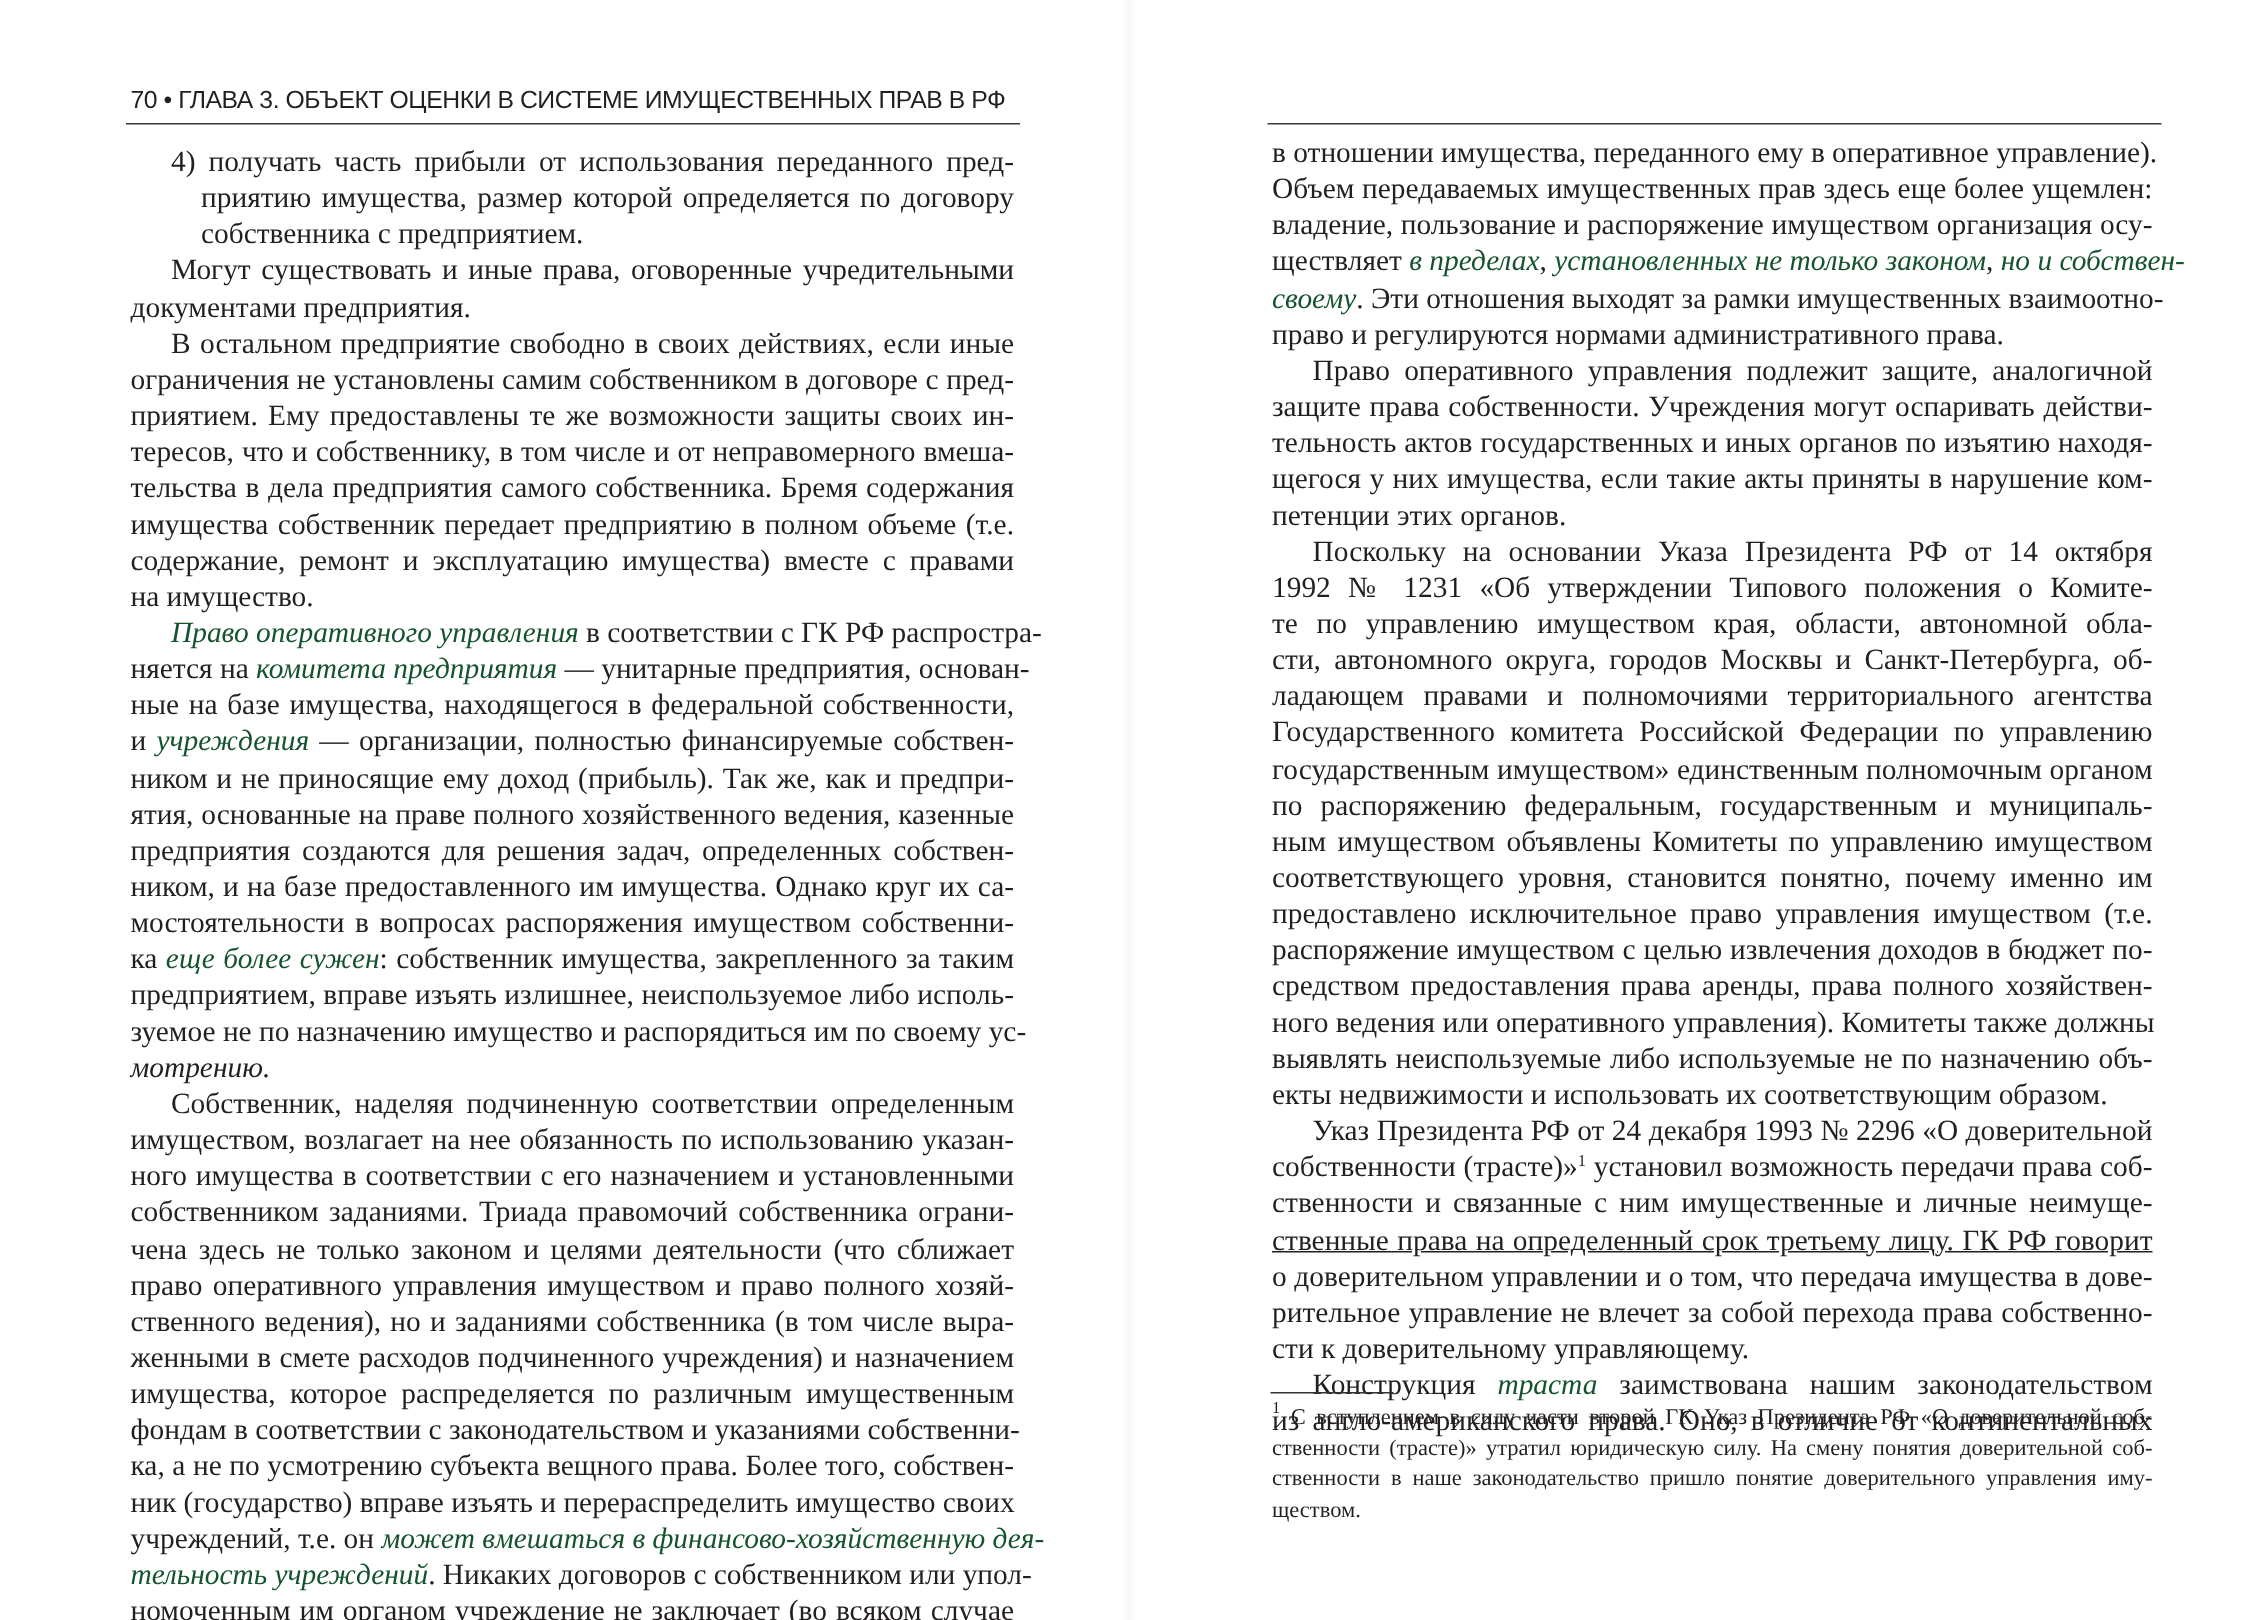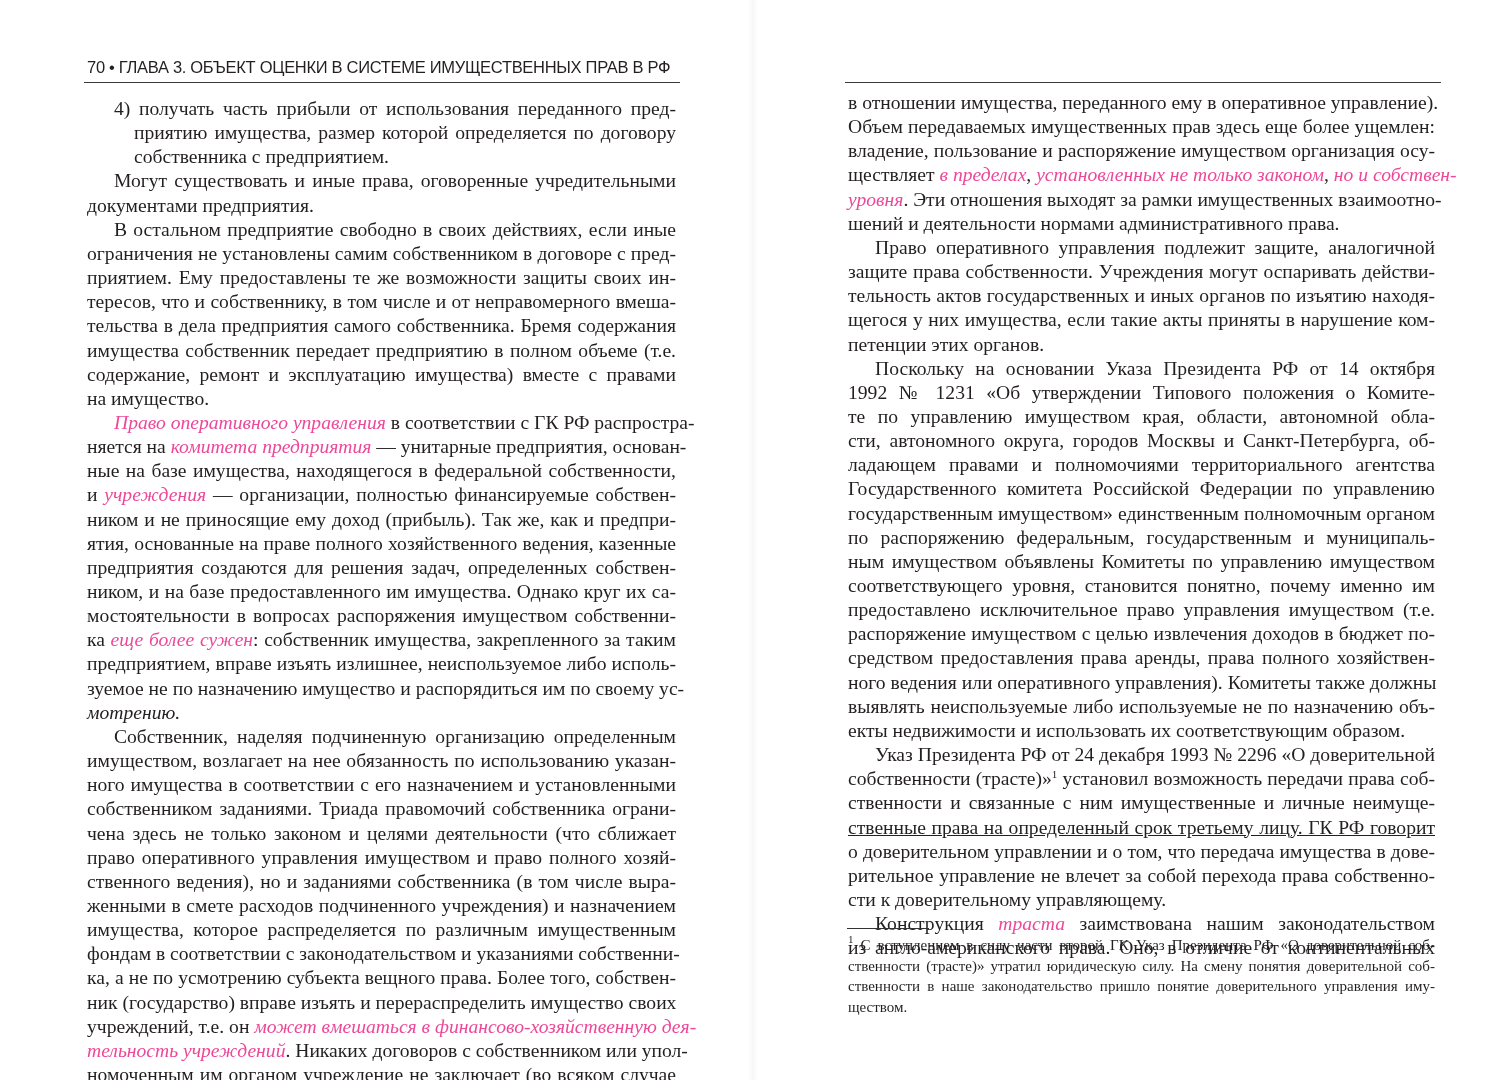--- a/index.html
+++ b/index.html
@@ -8,21 +8,21 @@
   .page.left { left:0; width:753px; }
   .page.right { left:753px; width:753px; }
   .header { position:absolute; top:58px; font-family:"Liberation Sans", sans-serif; font-size:16.5px; letter-spacing:-0.3px; color:#231f20; white-space:nowrap; }
   .left .header { left:87px; }
   .right .header { right:73px; }
   .rule { position:absolute; top:82px; height:0; border-top:1.4px solid #3a3a3a; }
   .left .rule { left:84px; width:596px; }
   .right .rule { left:92px; width:596px; }
   .line { position:absolute; font-size:19.6px; line-height:24px; height:24px; white-space:nowrap; text-align:justify; text-align-last:justify; overflow:visible; }
   .line.last { text-align-last:left; }
-  .em { color:#ec4899; font-style:italic; }
+  .em { color:#14532d; font-style:italic; }
   sup { font-size:11px; vertical-align:7px; line-height:0; }
   .fn-rule { position:absolute; left:94px; top:928px; width:82px; border-top:1px solid #333; }
   .fn { position:absolute; font-size:15px; line-height:19.5px; height:20px; white-space:nowrap; text-align:justify; text-align-last:justify; }
   .fn.last { text-align-last:left; }
   .gutter { position:absolute; left:748px; top:0; width:10px; height:1080px; background:linear-gradient(90deg, #ffffff, #f7f7f7 50%, #ffffff); }
 </style>
 </head>
 <body>
 
 <div class="page left">
@@ -48,21 +48,21 @@
       <div class="line" style="left: 87px; width: 589px; top: 483.4px;"><span>и </span><span class="em">учреждения</span><span> — организации, полностью финансируемые собствен-</span></div>
       <div class="line" style="left: 87px; width: 589px; top: 507.55px;"><span>ником и не приносящие ему доход (прибыль). Так же, как и предпри-</span></div>
       <div class="line" style="left: 87px; width: 589px; top: 531.7px;"><span>ятия, основанные на праве полного хозяйственного ведения, казенные</span></div>
       <div class="line" style="left: 87px; width: 589px; top: 555.85px;"><span>предприятия создаются для решения задач, определенных собствен-</span></div>
       <div class="line" style="left: 87px; width: 589px; top: 580px;"><span>ником, и на базе предоставленного им имущества. Однако круг их са-</span></div>
       <div class="line" style="left: 87px; width: 589px; top: 604.15px;"><span>мостоятельности в вопросах распоряжения имуществом собственни-</span></div>
       <div class="line" style="left: 87px; width: 589px; top: 628.3px;"><span>ка </span><span class="em">еще более сужен</span><span>: собственник имущества, закрепленного за таким</span></div>
       <div class="line" style="left: 87px; width: 589px; top: 652.45px;"><span>предприятием, вправе изъять излишнее, неиспользуемое либо исполь-</span></div>
       <div class="line" style="left: 87px; width: 589px; top: 676.6px;"><span>зуемое не по назначению имущество и распорядиться им по своему ус-</span></div>
       <div class="line last" style="left: 87px; width: 589px; top: 700.75px; font-style: italic;"><span>мотрению.</span></div>
-      <div class="line" style="left: 114px; width: 562px; top: 724.9px;"><span>Собственник, наделяя подчиненную организацию определенным</span></div>
+      <div class="line" style="left: 114px; width: 562px; top: 724.9px;"><span>Собственник, наделяя подчиненную соответствии определенным</span></div>
       <div class="line" style="left: 87px; width: 589px; top: 749.05px;"><span>имуществом, возлагает на нее обязанность по использованию указан-</span></div>
       <div class="line" style="left: 87px; width: 589px; top: 773.2px;"><span>ного имущества в соответствии с его назначением и установленными</span></div>
       <div class="line" style="left: 87px; width: 589px; top: 797.35px;"><span>собственником заданиями. Триада правомочий собственника ограни-</span></div>
       <div class="line" style="left: 87px; width: 589px; top: 821.5px;"><span>чена здесь не только законом и целями деятельности (что сближает</span></div>
       <div class="line" style="left: 87px; width: 589px; top: 845.65px;"><span>право оперативного управления имуществом и право полного хозяй-</span></div>
       <div class="line" style="left: 87px; width: 589px; top: 869.8px;"><span>ственного ведения), но и заданиями собственника (в том числе выра-</span></div>
       <div class="line" style="left: 87px; width: 589px; top: 893.95px;"><span>женными в смете расходов подчиненного учреждения) и назначением</span></div>
       <div class="line" style="left: 87px; width: 589px; top: 918.1px;"><span>имущества, которое распределяется по различным имущественным</span></div>
       <div class="line" style="left: 87px; width: 589px; top: 942.25px;"><span>фондам в соответствии с законодательством и указаниями собственни-</span></div>
       <div class="line" style="left: 87px; width: 589px; top: 966.4px;"><span>ка, а не по усмотрению субъекта вещного права. Более того, собствен-</span></div>
@@ -75,22 +75,22 @@
 
 <div class="gutter"></div>
 
 <div class="page right">
   <div class="rule"></div>
   <div id="right-body">
       <div class="line" style="left: 95px; width: 587px; top: 91px;"><span>в отношении имущества, переданного ему в оперативное управление).</span></div>
       <div class="line" style="left: 95px; width: 587px; top: 115.15px;"><span>Объем передаваемых имущественных прав здесь еще более ущемлен:</span></div>
       <div class="line" style="left: 95px; width: 587px; top: 139.3px;"><span>владение, пользование и распоряжение имуществом организация осу-</span></div>
       <div class="line" style="left: 95px; width: 587px; top: 163.45px;"><span>ществляет </span><span class="em">в пределах</span><span>, </span><span class="em">установленных не только законом</span><span>, </span><span class="em">но и собствен-</span></div>
-      <div class="line" style="left: 95px; width: 587px; top: 187.6px;"><span class="em">уровня</span><span>. Эти отношения выходят за рамки имущественных взаимоотно-</span></div>
-      <div class="line last" style="left: 95px; width: 587px; top: 211.75px;"><span>шений и деятельности нормами административного права.</span></div>
+      <div class="line" style="left: 95px; width: 587px; top: 187.6px;"><span class="em">своему</span><span>. Эти отношения выходят за рамки имущественных взаимоотно-</span></div>
+      <div class="line last" style="left: 95px; width: 587px; top: 211.75px;"><span>право и регулируются нормами административного права.</span></div>
       <div class="line" style="left: 122px; width: 560px; top: 235.9px;"><span>Право оперативного управления подлежит защите, аналогичной</span></div>
       <div class="line" style="left: 95px; width: 587px; top: 260.05px;"><span>защите права собственности. Учреждения могут оспаривать действи-</span></div>
       <div class="line" style="left: 95px; width: 587px; top: 284.2px;"><span>тельность актов государственных и иных органов по изъятию находя-</span></div>
       <div class="line" style="left: 95px; width: 587px; top: 308.35px;"><span>щегося у них имущества, если такие акты приняты в нарушение ком-</span></div>
       <div class="line last" style="left: 95px; width: 587px; top: 332.5px;"><span>петенции этих органов.</span></div>
       <div class="line" style="left: 122px; width: 560px; top: 356.65px;"><span>Поскольку на основании Указа Президента РФ от 14 октября</span></div>
       <div class="line" style="left: 95px; width: 587px; top: 380.8px;"><span>1992 № 1231 «Об утверждении Типового положения о Комите-</span></div>
       <div class="line" style="left: 95px; width: 587px; top: 404.95px;"><span>те по управлению имуществом края, области, автономной обла-</span></div>
       <div class="line" style="left: 95px; width: 587px; top: 429.1px;"><span>сти, автономного округа, городов Москвы и Санкт-Петербурга, об-</span></div>
       <div class="line" style="left: 95px; width: 587px; top: 453.25px;"><span>ладающем правами и полномочиями территориального агентства</span></div>

